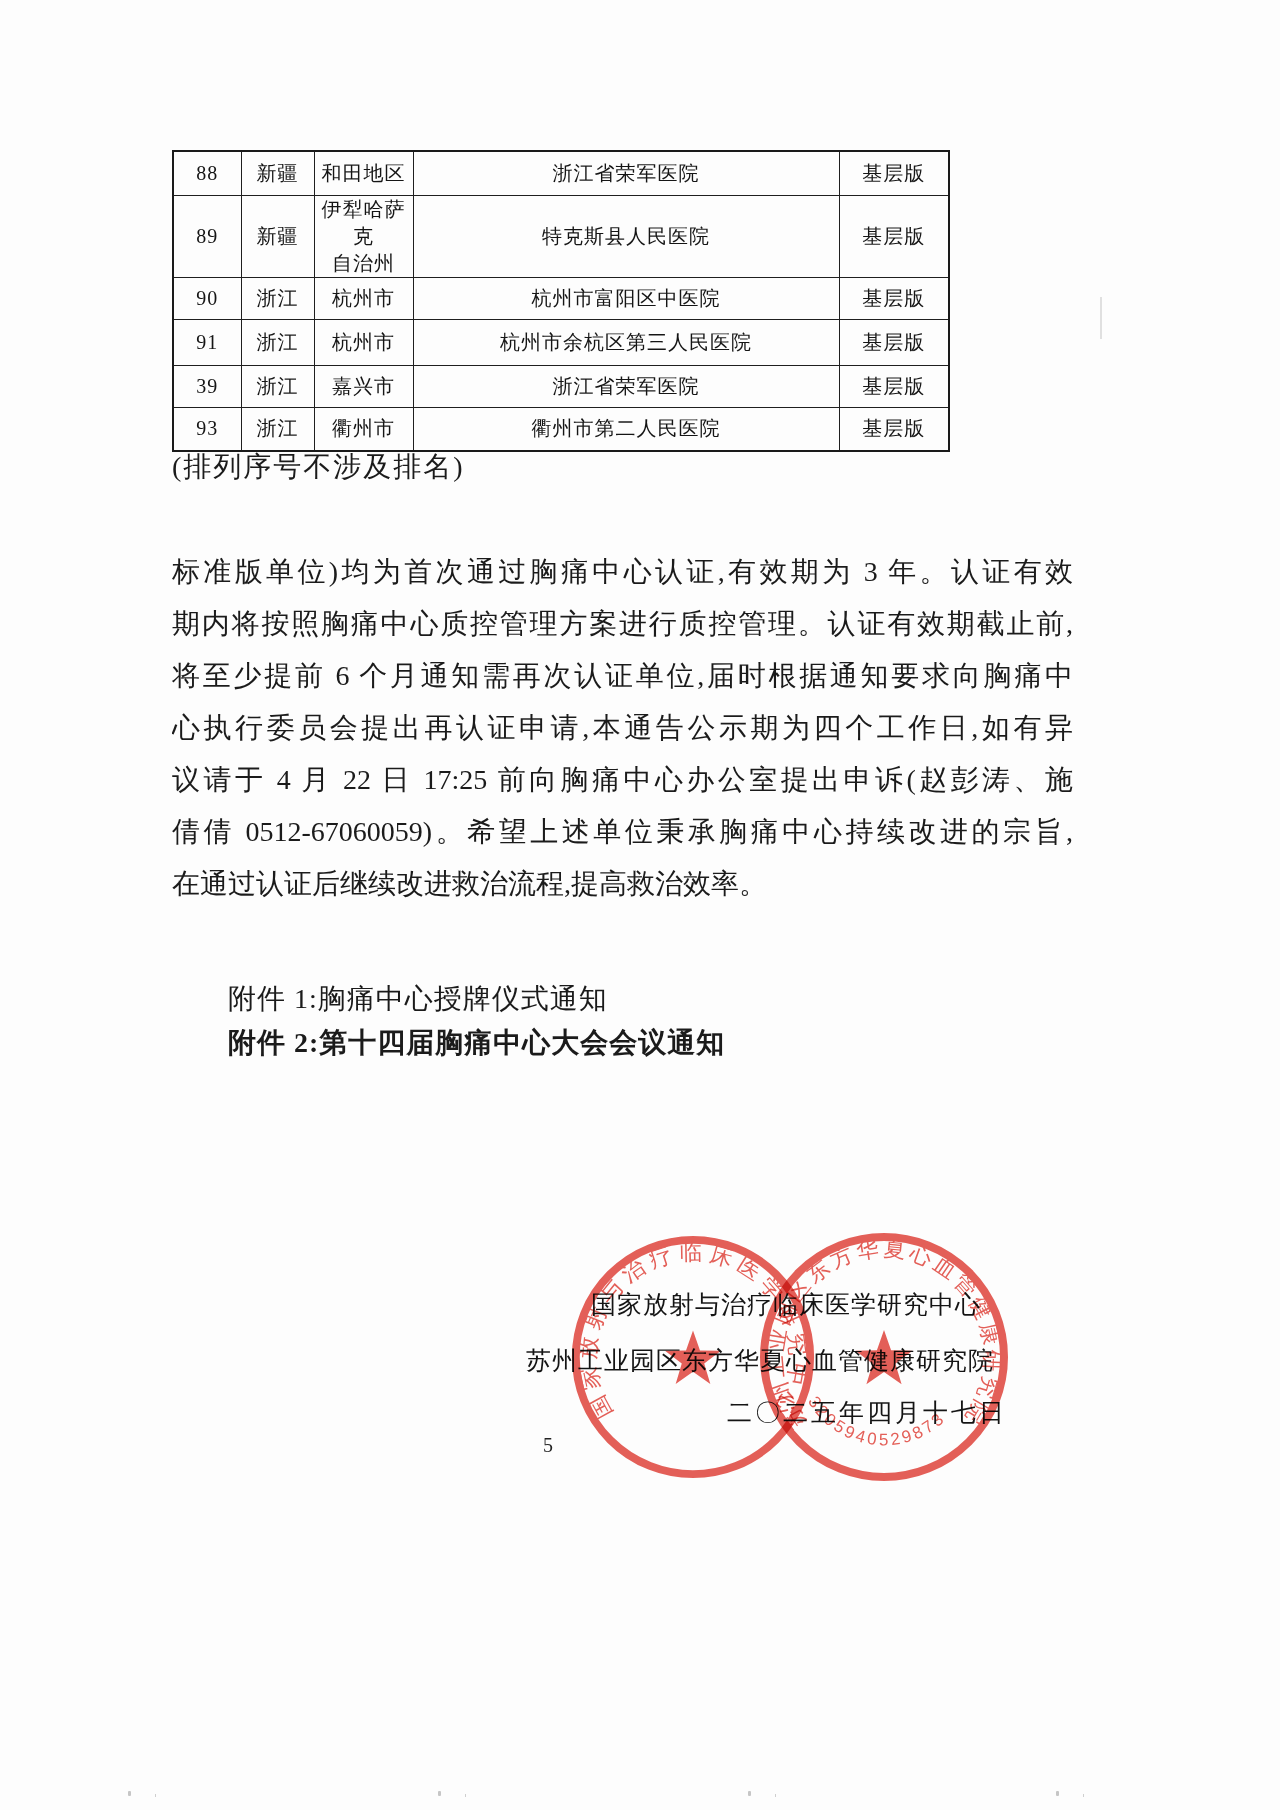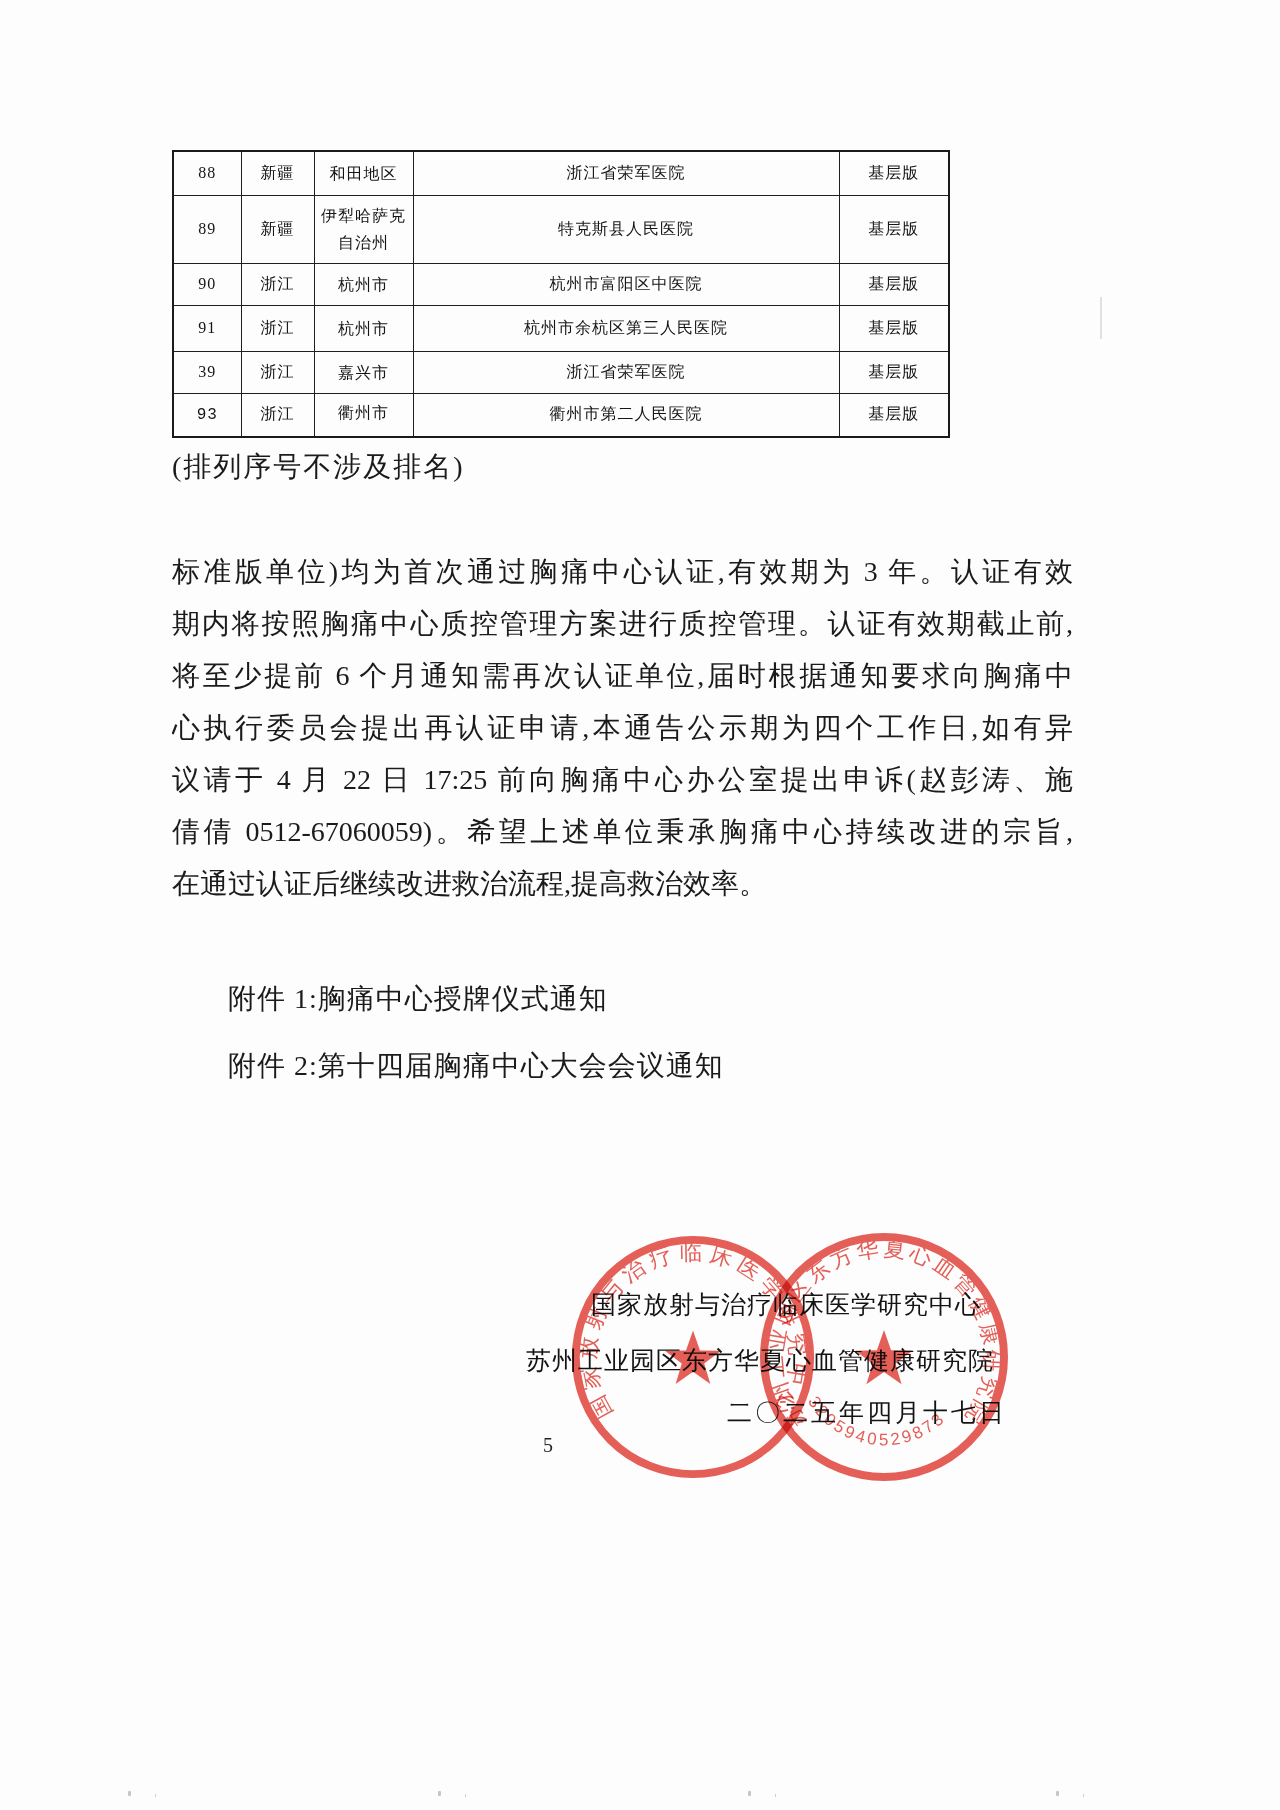--- a/index.html
+++ b/index.html
@@ -8,34 +8,34 @@
     background:#fdfdfd; overflow:hidden;
     font-family:"Liberation Serif","DejaVu Serif",serif;
     color:#1b1b1b;
   }
 
   
   table.roster {
     position:absolute; left:172px; top:150px;
     border-collapse:collapse; table-layout:fixed;
     width:776px;
-    font-size:16px; color:#151515;
+    font-size:20px; color:#151515;
   }
   table.roster td {
     border:1.6px solid #1f1f1f;
     text-align:center; vertical-align:middle;
     padding:0 4px; letter-spacing:1px;
   }
   table.roster { border:2.2px solid #1a1a1a; }
   table.roster tr:nth-child(1) { height:44px; }
   table.roster tr:nth-child(2) { height:68px; }
   table.roster tr:nth-child(3) { height:42px; }
   table.roster tr:nth-child(4) { height:46px; }
   table.roster tr:nth-child(5) { height:42px; }
-  table.roster tr:nth-child(6) { height:44px;font-family:Liberation Mono, monospace; }
+  table.roster tr:nth-child(6) { height:44px; }
   td.city { white-space:pre-line; line-height:27px; }
 
   
   .note {
     position:absolute; left:172px; top:448px;
     font-size:28px; letter-spacing:2px;
   }
   .body-text { position:absolute; left:172px; top:546px; width:901px; }
   .pline {
     height:52px; line-height:52px; font-size:28px;
@@ -43,21 +43,21 @@
     overflow:hidden; white-space:nowrap;
   }
   .pline.first { text-indent:56px; }
   .pline.last  { text-align-last:left; }
 
   .attachment {
     position:absolute; left:228px;
     font-size:28px; letter-spacing:1px;
   }
   .attach-1 { top:980px; }
-  .attach-2 { top:1047px; }
+  .attach-2 { top:1024px;font-weight:bold; }
 
   
   .sig {
     position:absolute; font-size:25px; letter-spacing:1px;
     white-space:nowrap; transform:translateX(-50%); color:#141414;
   }
   .sig-1 { left:786px; top:1288px; }
   .sig-2 { left:760px; top:1344px; }
   .sig-3 { left:867px; top:1396px; letter-spacing:3px; }
 

